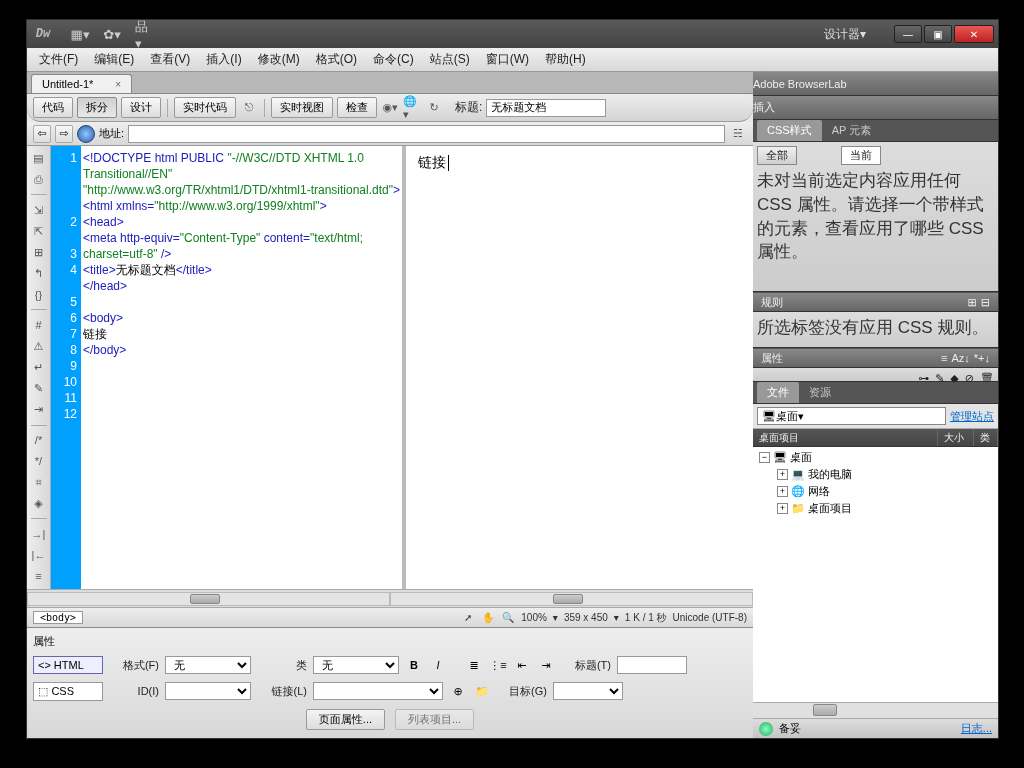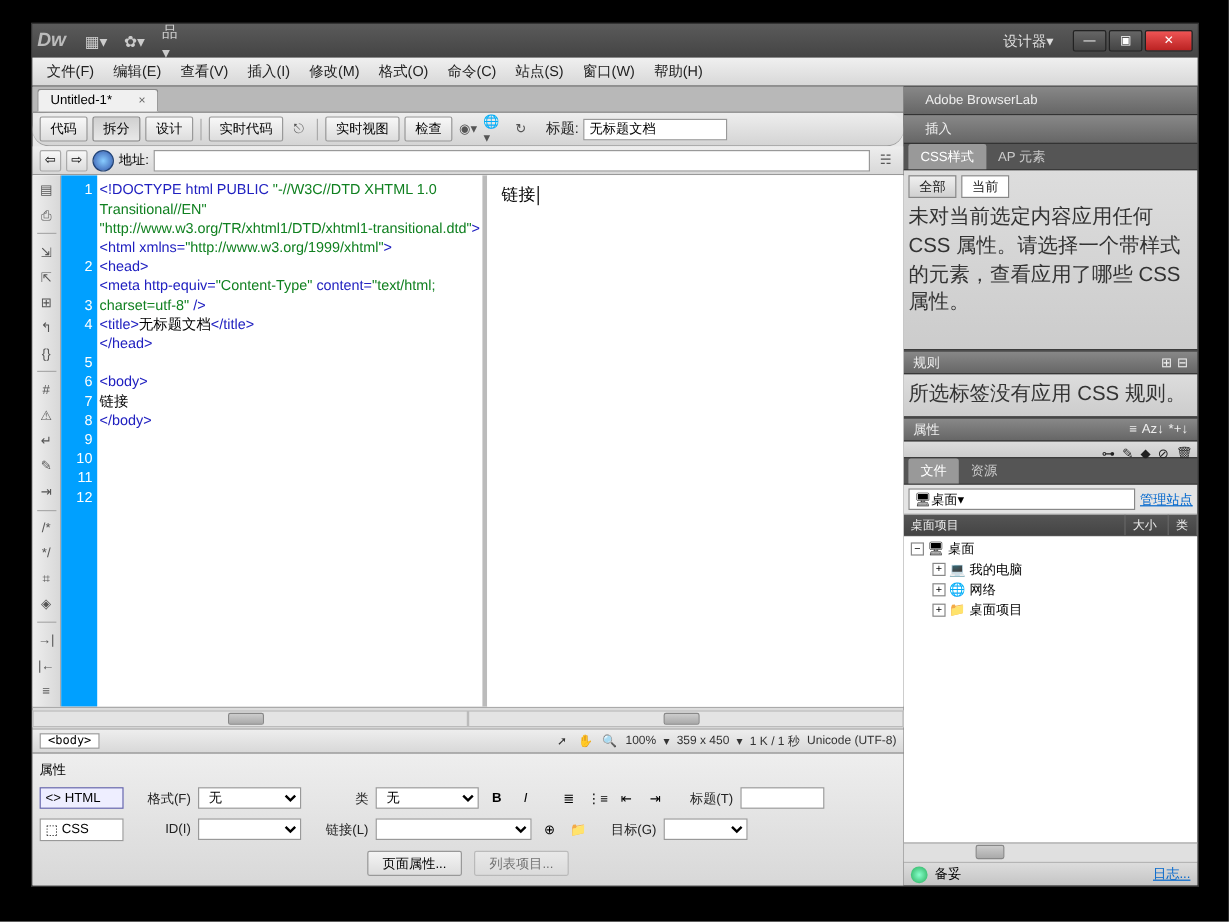--- a/index.html
+++ b/index.html
@@ -1,22 +1,22 @@
 <!DOCTYPE html>
 <html><head>
 <meta charset="utf-8">
 <style>
 * { margin: 0; padding: 0; box-sizing: border-box; font-family: "Microsoft YaHei", Tahoma, sans-serif; }
 body { background: #000; width: 1024px; height: 768px; overflow: hidden; font-size: 11px; }
 .app-window { position: absolute; left: 26px; top: 19px; width: 973px; height: 720px; background: #4a4a4a; border: 1px solid #333; display: flex; flex-direction: column; }
 .title-bar { height: 28px; background: linear-gradient(#5a5a5a,#444); display: flex; align-items: center; padding: 0 4px; }
-.app-logo { width: 24px; height: 20px; color: #bbb; font-weight: bold; font-style: italic; font-size: 16px; display: flex; align-items: center; justify-content: center; }
+.app-logo { width: 24px; height: 20px; color: #bbb; font-weight: bold; font-style: italic; font-size: 12px; display: flex; align-items: center; justify-content: center; font-family: Liberation Mono, monospace; }
 .title-icons { display: flex; gap: 14px; margin-left: 16px; }
 .title-icons .ic { width: 18px; height: 18px; color: #ccc; display: flex; align-items: center; justify-content: center; font-size: 13px; cursor: pointer; }
-.title-right { margin-left: auto; display: flex; align-items: center; gap: 6px; }
+.title-right { margin-left: auto; display: flex; align-items: center; gap: 18px; }
 .designer-btn { color: #ddd; padding: 2px 8px; font-size: 12px; cursor: pointer; display: flex; align-items: center; }
 .win-controls { display: flex; }
 .win-btn { width: 28px; height: 18px; border: 1px solid #222; background: linear-gradient(#666,#444); display: flex; align-items: center; justify-content: center; color: #fff; font-size: 10px; cursor: pointer; border-radius: 2px; margin-left: 2px; }
 .win-btn.close { background: linear-gradient(#e55,#b22); width: 40px; }
 .menu-bar { height: 24px; background: linear-gradient(#f0f0f0,#d8d8d8); border-bottom: 1px solid #999; display: flex; align-items: center; padding: 0 4px; }
 .menu-item { padding: 2px 8px; font-size: 12px; color: #222; cursor: pointer; }
 .workspace { flex: 1; display: flex; background: #4a4a4a; overflow: hidden; }
 .main-area { display: flex; flex-direction: column; width: 726px; background: #e8e8e8; }
 .doc-tabs { height: 22px; background: #b8b8b8; display: flex; align-items: end; padding-left: 4px; border-bottom: 1px solid #888; }
 .doc-tab { background: #f0f0f0; padding: 3px 10px; font-size: 11px; display: flex; align-items: center; gap: 22px; border: 1px solid #888; border-bottom: none; border-radius: 3px 3px 0 0; }
@@ -57,28 +57,28 @@
 .prop-header { display: flex; align-items: center; font-size: 11px; padding: 2px 0; }
 .prop-row { display: flex; align-items: center; gap: 6px; height: 24px; }
 .prop-mode { width: 70px; border: 1px solid #999; background: #fff; padding: 2px 4px; display: flex; align-items: center; gap: 3px; font-size: 11px; cursor: pointer; }
 .prop-mode.sel { background: #eef; border-color: #66a; }
 .prop-label { font-size: 11px; color: #222; width: 50px; text-align: right; }
 .prop-select { border: 1px solid #999; background: #fff; padding: 1px 4px; font-size: 11px; height: 18px; width: 86px; }
 .prop-btns { display: flex; justify-content: center; gap: 10px; padding: 4px; text-align: center; }
 .prop-btn { background: linear-gradient(#f4f4f4,#ddd); border: 1px solid #999; padding: 2px 12px; font-size: 11px; border-radius: 2px; cursor: pointer; }
 .fmt-btn { width: 18px; height: 16px; display: flex; align-items: center; justify-content: center; font-size: 11px; cursor: pointer; border: 1px solid transparent; }
 .panels { flex: 1; background: #4a4a4a; display: flex; flex-direction: column; overflow: hidden; }
-.panel-collapsed { height: 24px; background: linear-gradient(#888,#666); border-bottom: 1px solid #333; color: #eee; display: flex; align-items: center; padding: 0 18px; font-size: 11px; cursor: pointer; }
+.panel-collapsed { height: 24px; background: linear-gradient(#888,#666); border-bottom: 1px solid #333; color: #eee; display: flex; align-items: center; padding: 0 0; font-size: 11px; cursor: pointer; }
 .panel-tabs { height: 22px; background: #555; display: flex; align-items: end; padding-left: 4px; border-bottom: 1px solid #333; }
 .ptab { padding: 3px 10px; font-size: 11px; color: #ccc; cursor: pointer; }
 .ptab.active { background: #999; color: #fff; border-radius: 2px 2px 0 0; }
 .panel-body { background: linear-gradient(#ddd,#ccc); border-bottom: 1px solid #333; padding: 4px; font-size: 11px; color: #222; }
 .panel-sub-btns { display: flex; gap: 4px; margin-bottom: 4px; }
 .sub-btn { background: linear-gradient(#f0f0f0,#d0d0d0); border: 1px solid #888; padding: 1px 8px; font-size: 11px; cursor: pointer; }
-.sub-btn.active { background: #fff; }
+.sub-btn.active { background: #fff; margin-left: 40px; }
 .panel-section-title { font-weight: bold; margin: 2px 0; color: #222; }
 .panel-text { font-size: 17px; color: #333; line-height: 1.4; }
 .panel-header { height: 20px; background: linear-gradient(#888,#666); color: #eee; display: flex; align-items: center; padding: 0 8px; font-size: 11px; border-top: 1px solid #555; border-bottom: 1px solid #333; gap: 24px; }
 .panel-header .mini-icon { margin-left: auto; display: flex; gap: 4px; }
 .file-panel { flex: 1; display: flex; flex-direction: column; background: #e4e4e4; overflow: hidden; }
 .file-loc-row { display: flex; align-items: center; padding: 3px 4px; gap: 4px; border-bottom: 1px solid #aaa; }
 .file-loc-select { flex: 1; border: 1px solid #888; background: #fff; padding: 1px 4px; font-size: 11px; height: 18px; display: flex; align-items: center; }
 .file-link { color: #06c; text-decoration: underline; font-size: 11px; cursor: pointer; }
 .file-cols { height: 18px; background: linear-gradient(#555,#444); color: #eee; display: flex; font-size: 10px; border-bottom: 1px solid #333; }
 .file-col { padding: 2px 6px; border-right: 1px solid #666; }

